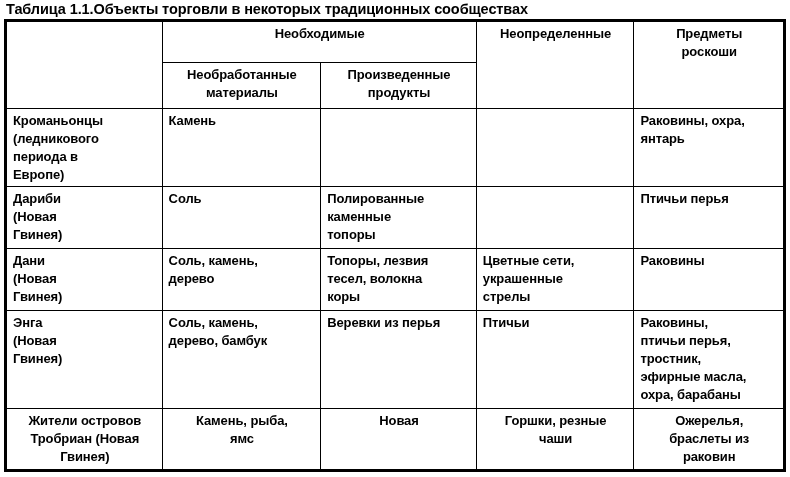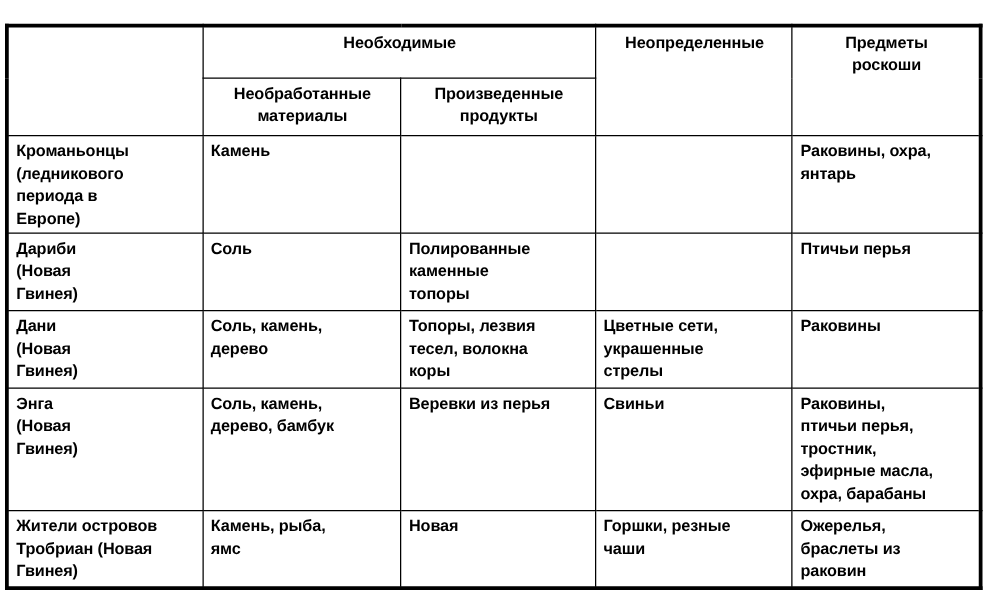--- a/index.html
+++ b/index.html
@@ -61,32 +61,33 @@
   .c3 { width: 155px; }
   .c4 { width: 157px; }
   .c5 { width: 150px; }
 
   .r-head-top { height: 42px; }
   .r-head-sub { height: 46px; }
   .r1 { height: 72px; margin-top: 40px; }
   .r2 { height: 62px; }
   .r3 { height: 62px; }
   .r4 { height: 98px; margin-top: 48px; }
-  .r5 { height: 62px; }
+  .r5 { height: 62px; text-align: center; }
 
   .cell-text {
     display: block;
     white-space: pre-line;
   }
 </style>
 </head>
 <body>
 
 <div id="page">
 
+  <div class="caption">Таблица 1.1.Объекты торговли в некоторых традиционных сообществах</div>
 
   <table class="grid">
     <colgroup>
       <col class="c1">
         <col class="c2">
         <col class="c3">
         <col class="c4">
         <col class="c5">
     </colgroup>
     <tbody>
@@ -188,21 +189,21 @@
 Гвинея)</span>
           </td>
         <td>
             <span class="cell-text">Соль, камень,
 дерево, бамбук</span>
           </td>
         <td>
             <span class="cell-text">Веревки из перья</span>
           </td>
         <td>
-            <span class="cell-text">Свиньи</span>
+            <span class="cell-text">Птичьи</span>
           </td>
         <td>
             <span class="cell-text">Раковины,
 птичьи перья,
 тростник,
 эфирные масла,
 охра, барабаны</span>
           </td>
       </tr>
 

